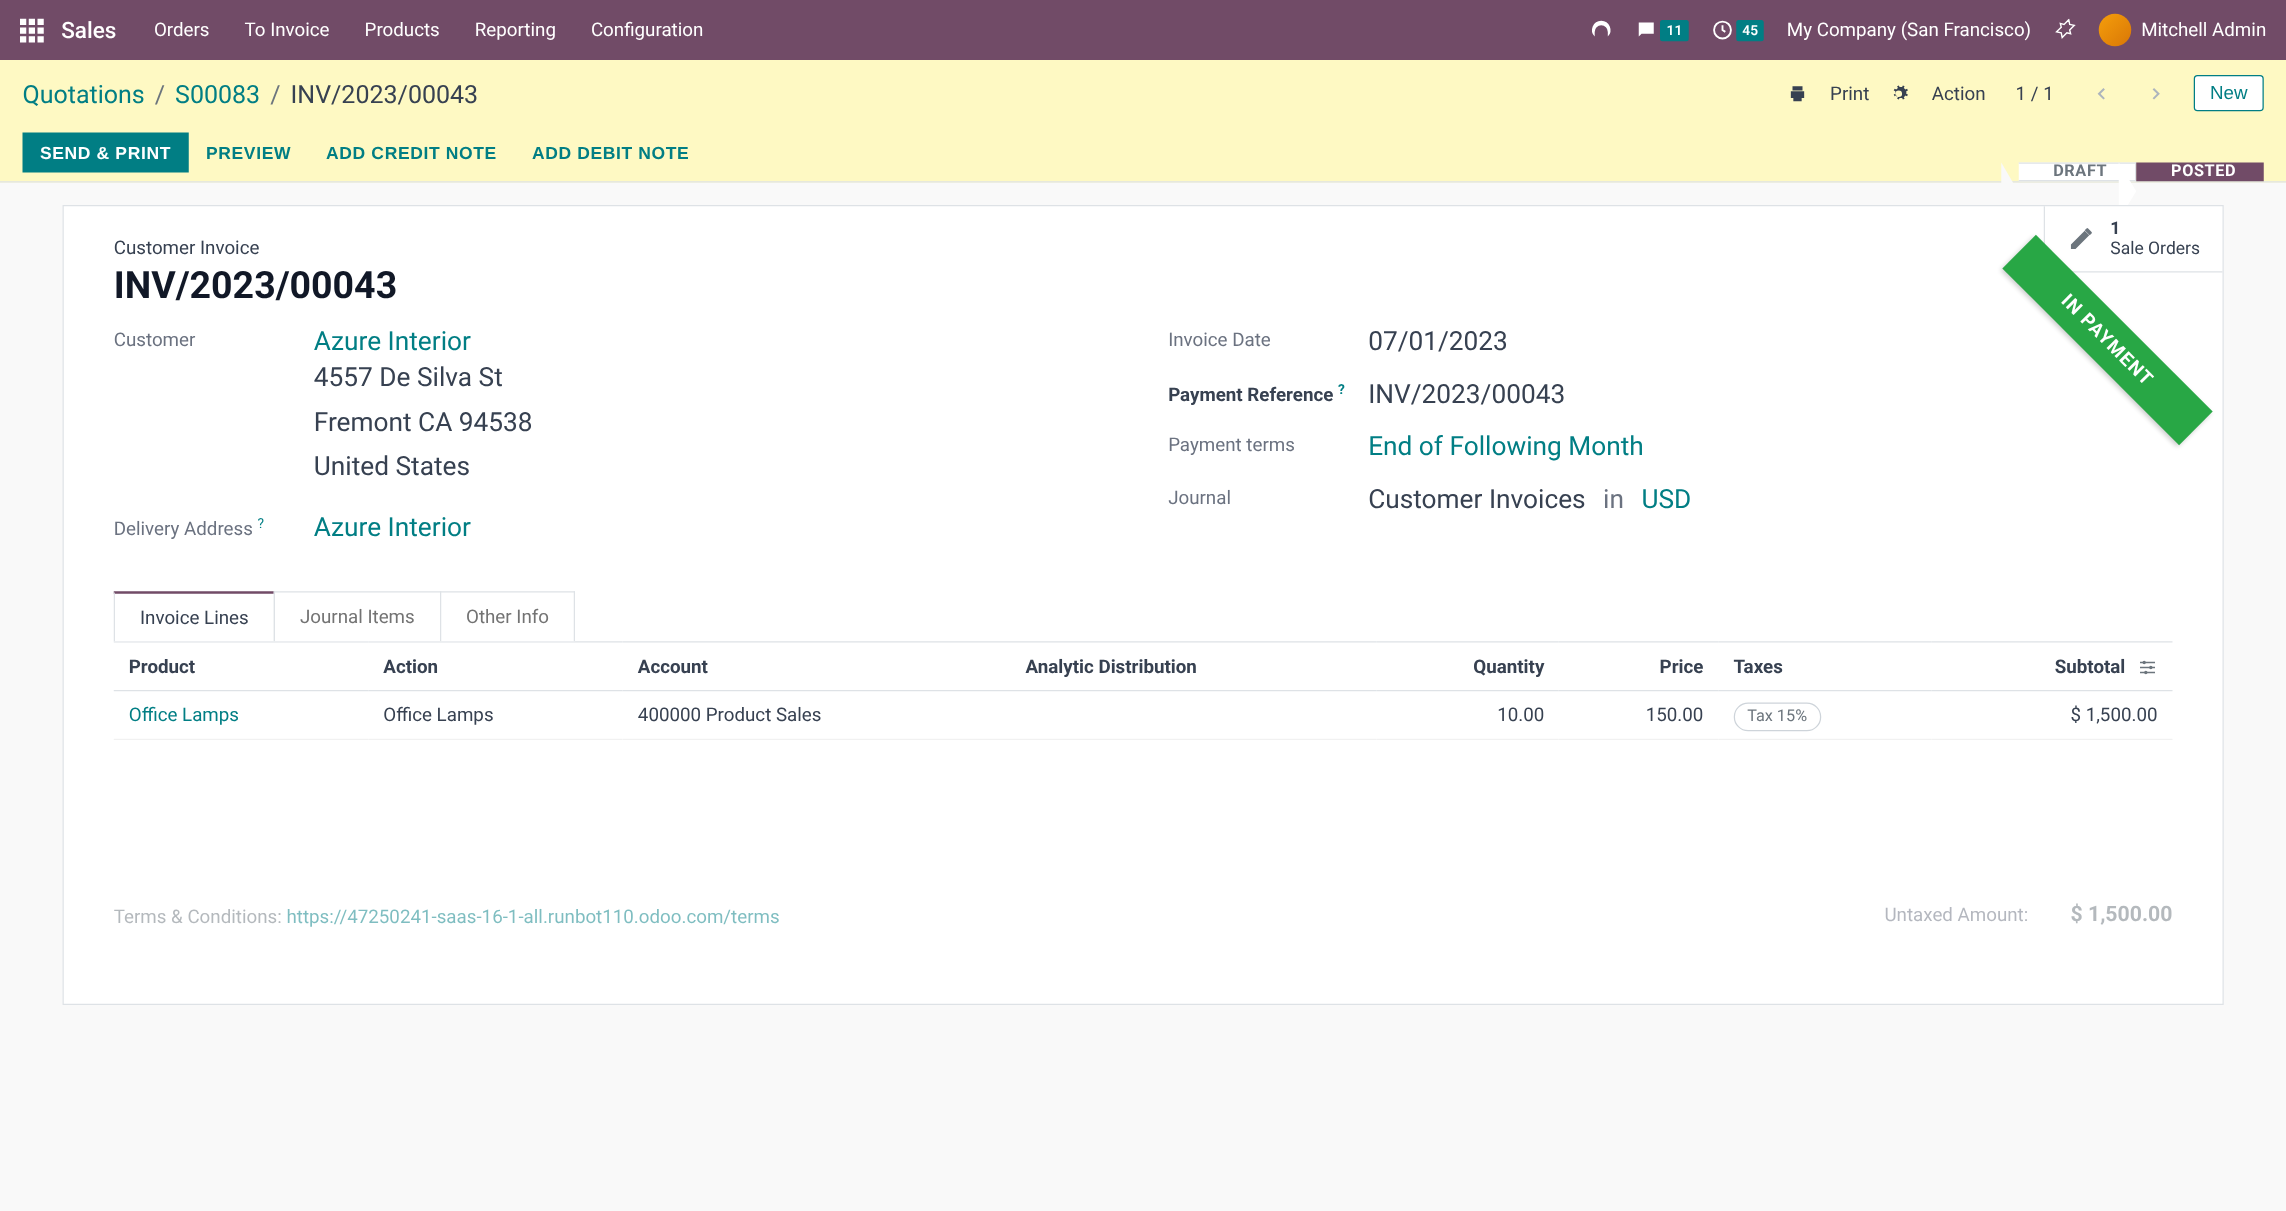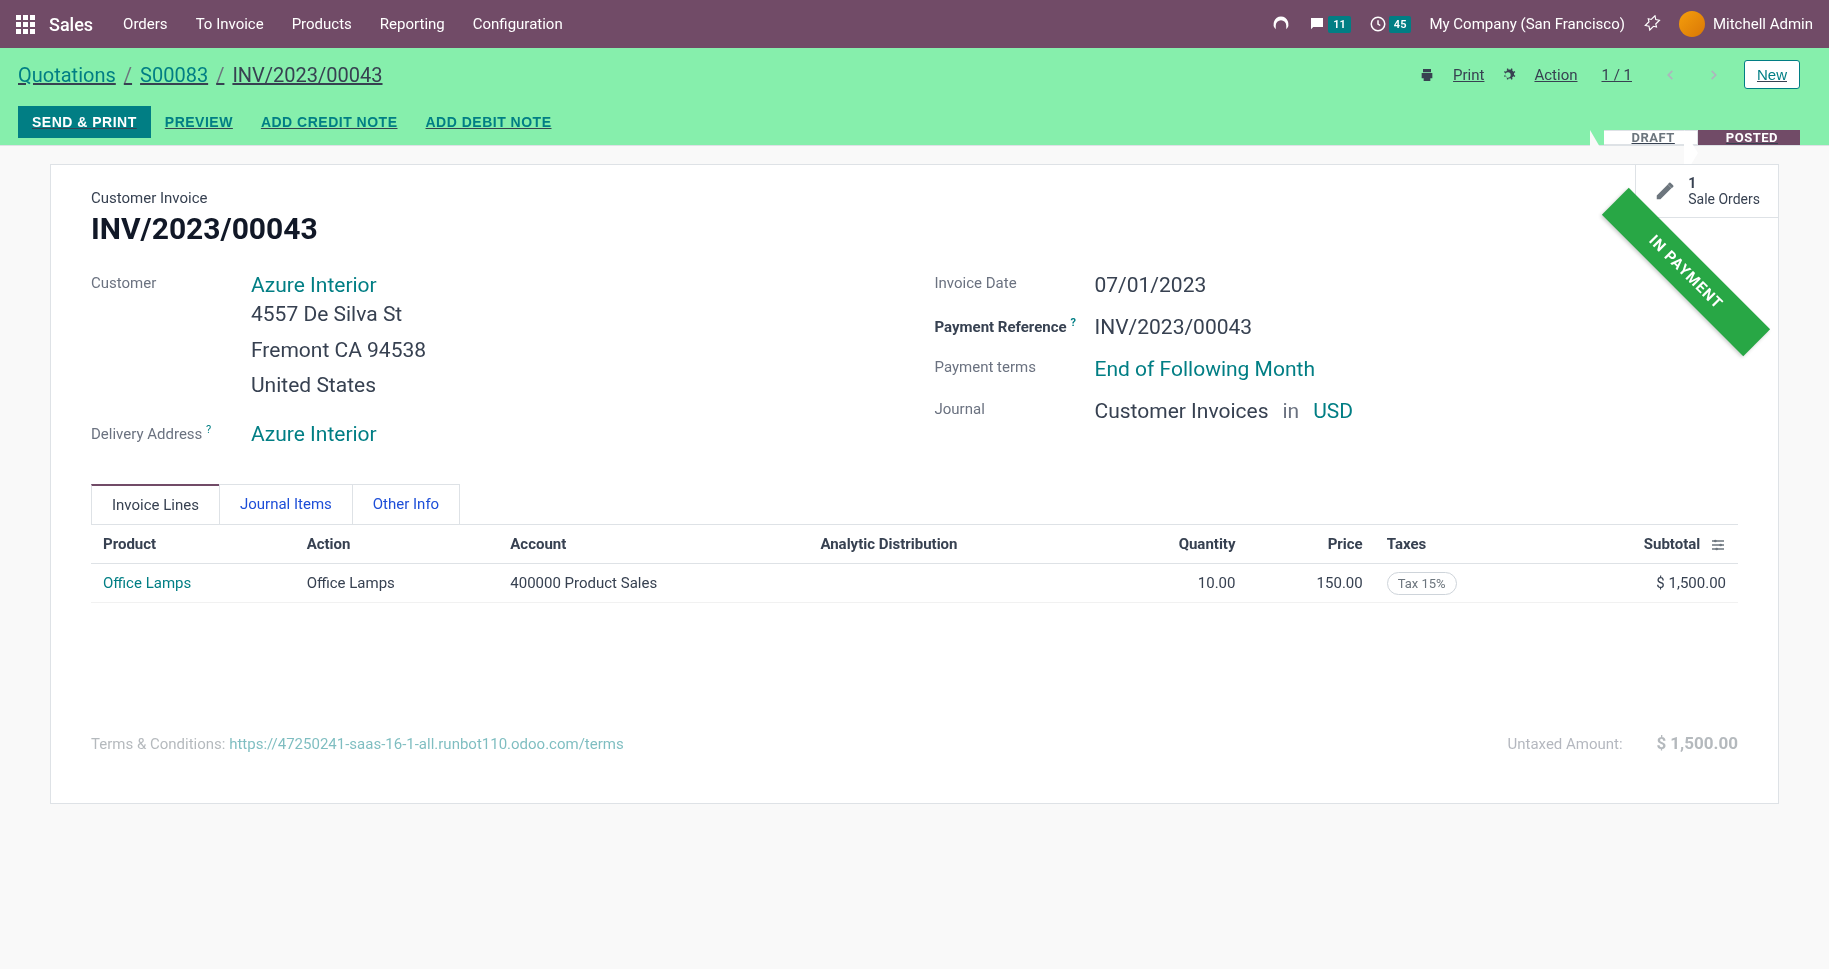--- a/index.html
+++ b/index.html
@@ -11,21 +11,21 @@
 .apps-icon span { background: #fff; width: 5px; height: 5px; }
 .app-title { font-size: 18px; font-weight: 500; margin-right: 30px; }
 .nav-item { margin-right: 28px; cursor: pointer; font-size: 15px; }
 .spacer { flex: 1; }
 .right-item { margin-left: 18px; display: flex; align-items: center; cursor: pointer; font-size: 15px; justify-content: flex-end; }
 .badge { background: #017e84; color: #fff; font-size: 11px; padding: 2px 5px; border-radius: 2px; margin-left: 2px; font-weight: 600; }
 .avatar { width: 26px; height: 26px; border-radius: 50%; background: linear-gradient(135deg,#f59e0b,#d97706); margin-right: 8px; }
 .icon-svg { width: 18px; height: 18px; fill: #fff; }
 
 
-.ctrl { background: #86efac; padding: 12px 29px 0 18px; border-bottom: 1px solid #dee2e6; text-decoration: underline; }
+.ctrl { background: #fef9c3; padding: 12px 18px 0 18px; border-bottom: 1px solid #dee2e6; }
 .ctrl-top { display: flex; align-items: center; }
 .breadcrumb { font-size: 20px; display: flex; align-items: center; }
 .breadcrumb a { color: #017e84; text-decoration: none; cursor: pointer; }
 .breadcrumb .sep { color: #6c757d; margin: 0 8px; }
 .breadcrumb .current { color: #374151; }
 .ctrl-actions { display: flex; align-items: center; gap: 16px; }
 .ctrl-btn { display: flex; align-items: center; cursor: pointer; color: #374151; font-size: 15px; gap: 18px; }
 .pager { color: #374151; font-size: 15px; margin: 0 8px; }
 .chev { width: 28px; height: 28px; display: flex; align-items: center; justify-content: center; color: #adb5bd; cursor: pointer; border-radius: 4px; }
 .btn-new { border: 1px solid #017e84; color: #017e84; padding: 5px 12px; cursor: pointer; background: #fff; font-weight: 500; font-size: 15px; border-radius: 3px; }
@@ -49,35 +49,35 @@
 .stat-btn .ic { width: 22px; height: 22px; fill: #6c757d; }
 .stat-num { font-weight: 700; color: #374151; font-size: 14px; }
 .stat-lbl { color: #374151; font-size: 14px; }
 
 .ribbon { position: absolute; right: -8px; top: 88px; width: 200px; background: #28a745; color: #fff; text-align: center; font-weight: 700; padding: 10px 0; transform: rotate(45deg); transform-origin: center; letter-spacing: 1px; box-shadow: 0 2px 4px rgba(0,0,0,0.2); font-size: 15px; }
 
 .sheet-inner { padding: 24px 40px; }
 .titlebox .subtitle { font-size: 15px; color: #374151; }
 .titlebox h1 { font-size: 30px; font-weight: 700; color: #111827; margin-top: 4px; }
 
-.form-grid { display: flex; margin-top: 27px; gap: 40px; }
+.form-grid { display: flex; margin-top: 16px; gap: 40px; }
 .col { flex: 1; }
 .field-row { display: flex; margin-bottom: 18px; align-items: flex-start; }
 .field-label { width: 160px; color: #6b7280; font-size: 15px; flex-shrink: 0; padding-top: 1px; }
 .field-label.bold { color: #374151; font-weight: 700; }
 .field-value { color: #374151; font-size: 21px; }
 .link { color: #017e84; cursor: pointer; }
 .q-mark { color: #017e84; font-size: 11px; vertical-align: super; cursor: help; }
 .addr-line { line-height: 1.7; }
 .journal-row { display: flex; align-items: center; gap: 8px; }
 .journal-row .in { margin: 0 6px; color: #6b7280; }
 
 
 .tabs { display: flex; margin-top: 20px; }
-.tab { padding: 10px 20px; border: 1px solid #dee2e6; border-bottom: none; background: #fff; color: #1d4ed8; cursor: pointer; font-size: 15px; position: relative; }
+.tab { padding: 10px 20px; border: 1px solid #dee2e6; border-bottom: none; background: #fff; color: #737373; cursor: pointer; font-size: 15px; position: relative; }
 .tab.active { color: #374151; border-top: 2px solid #714B67; }
 .tab:not(.active) { background: #fff; }
 .tab + .tab { margin-left: -1px; }
 
 
 table.lines { width: 100%; border-collapse: collapse; margin-top: 0; border-top: 1px solid #dee2e6; }
 table.lines th { text-align: left; padding: 10px 12px; font-weight: 700; font-size: 15px; border-bottom: 1px solid #dee2e6; background: #fff; }
 table.lines th.r, table.lines td.r { text-align: right; }
 table.lines td { padding: 10px 12px; border-bottom: 1px solid #f1f1f1; font-size: 15px; }
 .tax-chip { border: 1px solid #ced4da; border-radius: 12px; padding: 3px 10px; font-size: 13px; color: #6c757d; }

